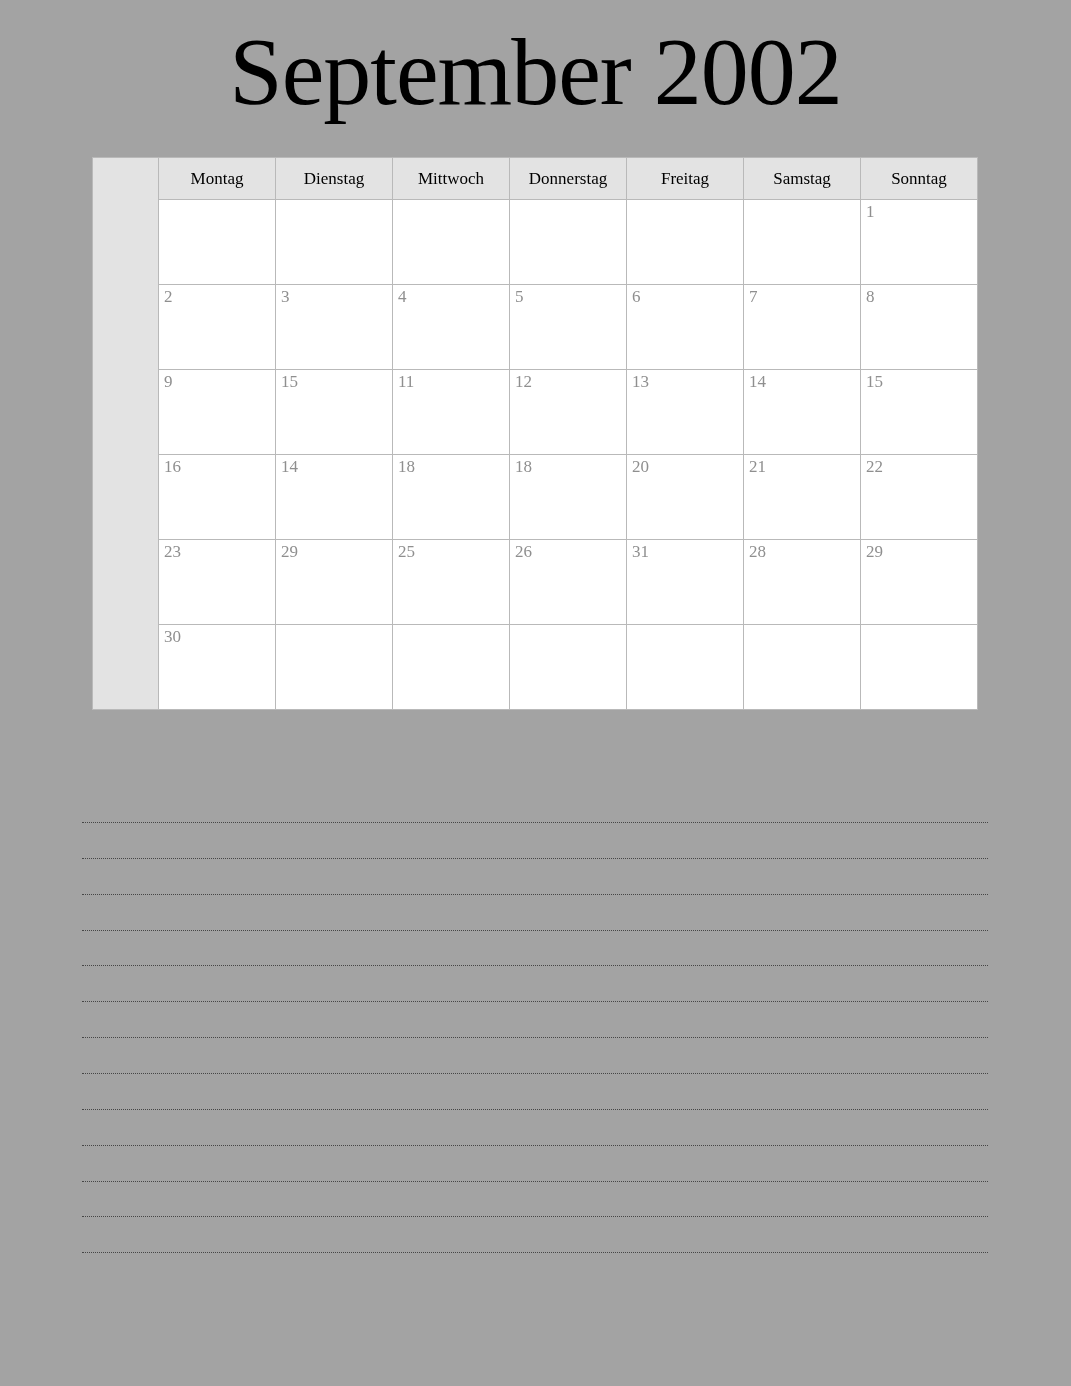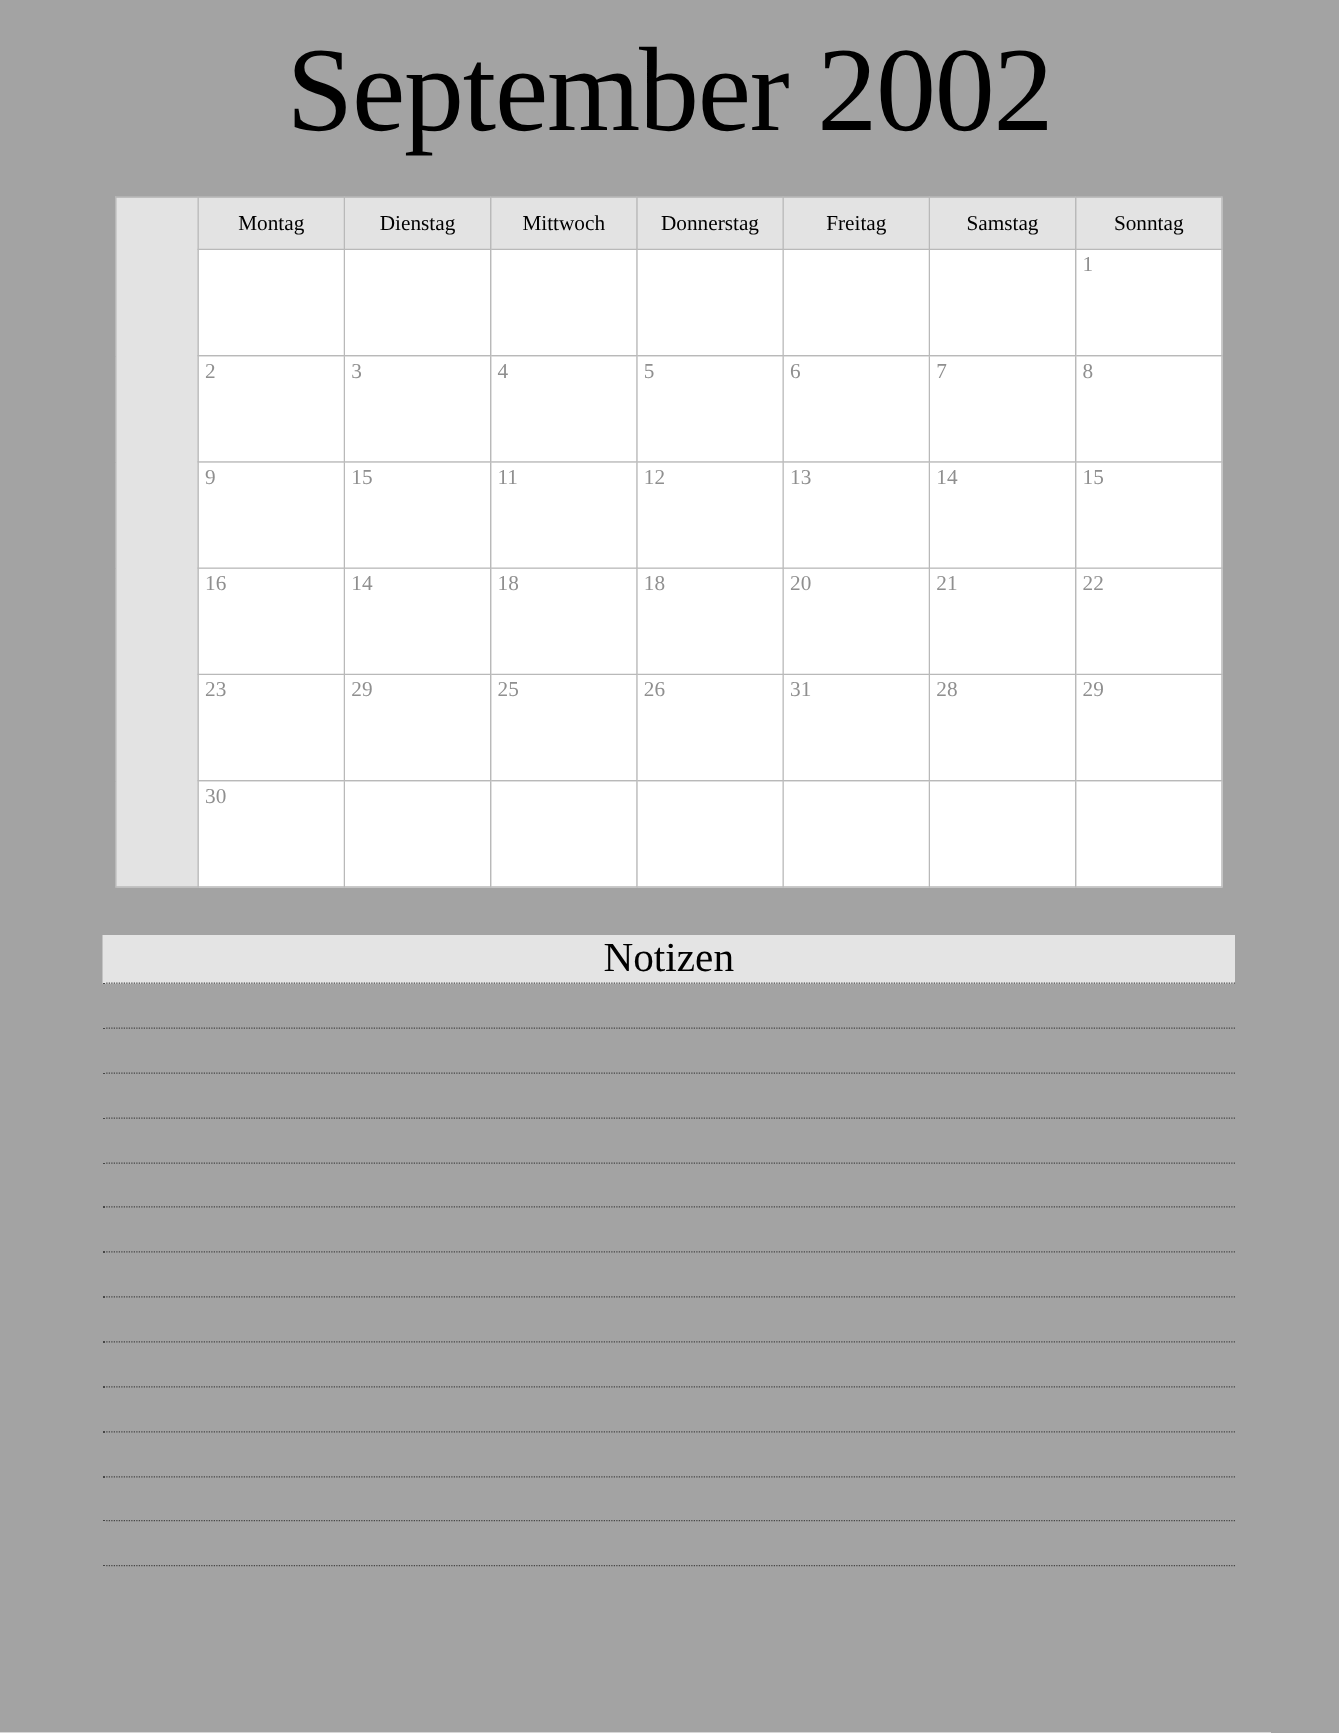--- a/index.html
+++ b/index.html
@@ -279,23 +279,20 @@
             </td>
             <td class="day">
               <span class="day-number"></span>
             </td>
           </tr>
         </tbody>
     </table>
   </div>
 
 
-  <div class="notes-header">
-    <span class="notes-title">Notizen</span>
-  </div>
 
   <div id="note-lines">
       <div class="note-line" style="top: 822px;"></div>
       <div class="note-line" style="top: 858px;"></div>
       <div class="note-line" style="top: 894px;"></div>
       <div class="note-line" style="top: 930px;"></div>
       <div class="note-line" style="top: 965px;"></div>
       <div class="note-line" style="top: 1001px;"></div>
       <div class="note-line" style="top: 1037px;"></div>
       <div class="note-line" style="top: 1073px;"></div>

